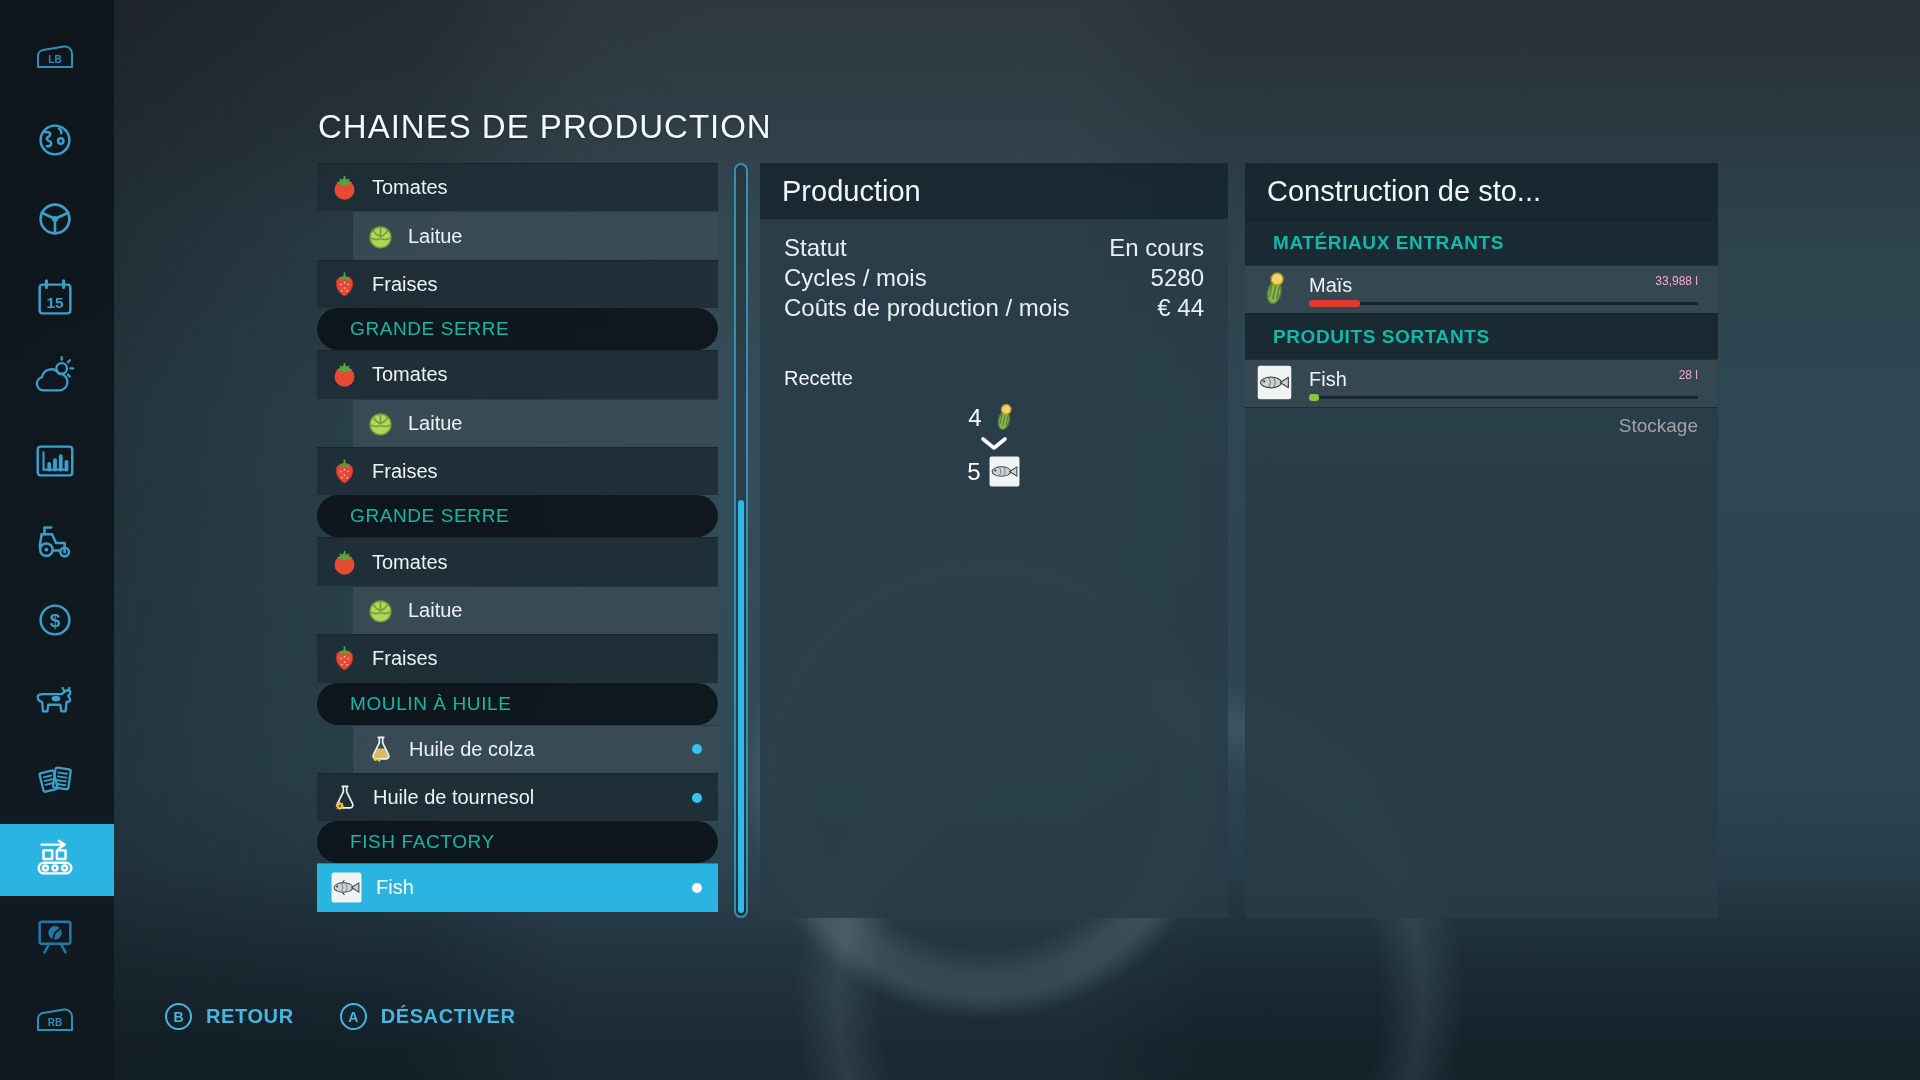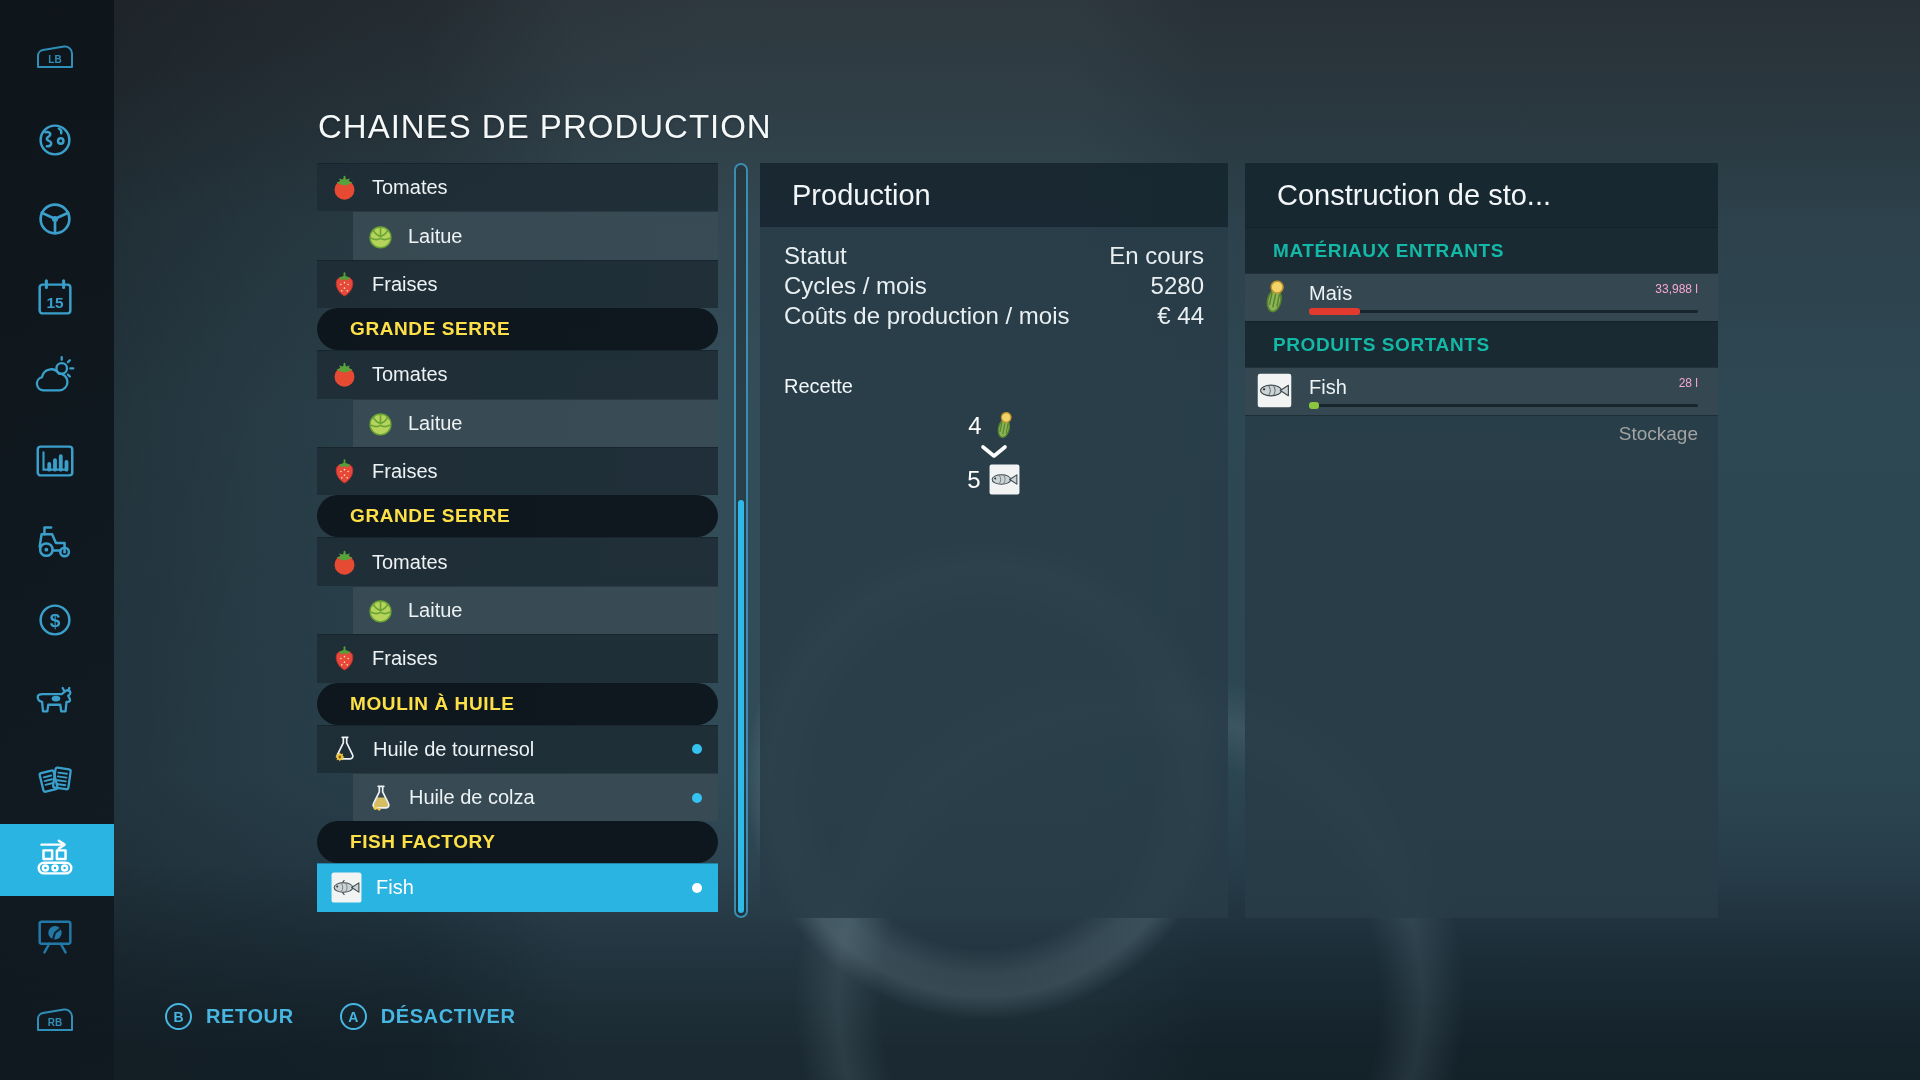--- a/index.html
+++ b/index.html
@@ -33,32 +33,32 @@
 
   
   .plist{position:absolute;left:317px;top:163px;width:401px;height:756px;display:flex;flex-direction:column;overflow:hidden;}
   .row-item{height:48.4px;flex:none;display:flex;align-items:center;gap:13px;padding:0 16px 0 13px;
     background:rgba(30,44,53,.9);border-top:1px solid rgba(8,15,20,.28);box-sizing:border-box;}
   .row-item.alt{background:rgba(58,75,84,.9);margin-left:36px;}
   .row-item.selected{background:#29b4e2;}
   .row-item .lbl{font-size:20px;color:#edf2f4;}
   .row-item.selected .lbl{color:#fff;}
   .row-section{height:42px;flex:none;display:flex;align-items:center;padding-left:33px;box-sizing:border-box;
-    background:rgba(12,20,26,.92);color:#fde047;font-size:19px;font-weight:700;letter-spacing:.6px;border-radius:21px;}
+    background:rgba(12,20,26,.92);color:#14b8a6;font-size:19px;font-weight:400;letter-spacing:.6px;border-radius:21px;}
   .dot{margin-left:auto;width:10px;height:10px;border-radius:50%;background:#35c2ee;flex:none;}
   .row-item.selected .dot{background:#fff;}
 
   
   .scrollbar{position:absolute;left:734px;top:163px;width:14px;height:755px;box-sizing:border-box;
     border:2px solid rgba(62,158,195,.85);border-radius:8px;background:rgba(10,20,26,.25);}
   .scroll-thumb{position:absolute;left:2px;right:2px;top:335px;bottom:3px;border-radius:4px;background:#2fb9e8;}
 
   
   .panel{position:absolute;top:163px;height:755px;background:rgba(40,60,71,.88);}
-  .panel-head{height:64px;background:rgba(20,34,43,.78);display:flex;align-items:center;padding:0 32px;
+  .panel-head{height:56px;background:rgba(20,34,43,.78);display:flex;align-items:center;padding:0 22px;
     font-size:29px;color:#f2f6f8;}
   .prod-panel{left:760px;width:468px;}
   .stor-panel{left:1245px;width:473px;}
 
   .stats{padding:14px 24px 0;}
   .stat-row{display:flex;justify-content:space-between;font-size:24px;color:#e9eff1;line-height:30px;}
   .recipe-head{margin:44px 24px 0;font-size:20px;font-weight:400;color:#f2f6f8;}
   .recipe{display:flex;flex-direction:column;align-items:center;margin-top:12px;}
   .recipe-line{display:flex;align-items:center;gap:7px;font-size:24px;color:#fff;}
   .recipe-chevron{margin:3px 0;}
@@ -319,38 +319,38 @@
           <circle cx="16" cy="14" r=".9"></circle>
         </g>
       </svg>
     <span class="lbl">Fraises</span>
   </div>
 
   <div class="row-section">
       <span>MOULIN À HUILE</span>
     </div>
 
-  <div class="row-item">
-    <svg width="30" height="30" viewBox="0 0 32 32">
-        <path d="M13 3.5h6M14.2 3.5v6l-6.2 12.5A3 3 0 0 0 10.7 26.5h10.6a3 3 0 0 0 2.7-4.5L17.8 9.5v-6" fill="none" stroke="#eef3f5" stroke-width="1.8" stroke-linecap="round" stroke-linejoin="round"></path>
-        <path d="M10.5 19.5l1.2 2 2.3-.6-.6 2.3 2 1.2-2 1.2.6 2.3-2.3-.6-1.2 2-1.2-2-2.3.6.6-2.3-2-1.2 2-1.2-.6-2.3 2.3.6z" fill="#f6c93d"></path>
-        <circle cx="10.5" cy="24.5" r="1.5" fill="#876414"></circle>
-      </svg>
-    <span class="lbl">Huile de tournesol</span>
-    <span class="dot"></span>
-  </div>
-
   <div class="row-item alt">
     <svg width="30" height="30" viewBox="0 0 32 32">
         <path d="M12 15.5l-3.9 7.6A2.3 2.3 0 0 0 10.2 26.3h11.6a2.3 2.3 0 0 0 2.1-3.2L20 15.5z" fill="#e9c964" opacity=".9"></path>
         <path d="M13 3.5h6M14.2 3.5v6l-6.2 12.5A3 3 0 0 0 10.7 26.5h10.6a3 3 0 0 0 2.7-4.5L17.8 9.5v-6" fill="none" stroke="#eef3f5" stroke-width="1.8" stroke-linecap="round" stroke-linejoin="round"></path>
         <circle cx="10" cy="26.5" r="2.2" fill="#f0cc4e"></circle>
         <circle cx="14" cy="28" r="1.5" fill="#f0cc4e"></circle>
       </svg>
     <span class="lbl">Huile de colza</span>
+    <span class="dot"></span>
+  </div>
+
+  <div class="row-item">
+    <svg width="30" height="30" viewBox="0 0 32 32">
+        <path d="M13 3.5h6M14.2 3.5v6l-6.2 12.5A3 3 0 0 0 10.7 26.5h10.6a3 3 0 0 0 2.7-4.5L17.8 9.5v-6" fill="none" stroke="#eef3f5" stroke-width="1.8" stroke-linecap="round" stroke-linejoin="round"></path>
+        <path d="M10.5 19.5l1.2 2 2.3-.6-.6 2.3 2 1.2-2 1.2.6 2.3-2.3-.6-1.2 2-1.2-2-2.3.6.6-2.3-2-1.2 2-1.2-.6-2.3 2.3.6z" fill="#f6c93d"></path>
+        <circle cx="10.5" cy="24.5" r="1.5" fill="#876414"></circle>
+      </svg>
+    <span class="lbl">Huile de tournesol</span>
     <span class="dot"></span>
   </div>
 
   <div class="row-section">
       <span>FISH FACTORY</span>
     </div>
 
   <div class="row-item selected">
     <svg width="33" height="33" viewBox="0 0 32 32">
         <rect x="1.5" y="1.5" width="29" height="29" rx="2.5" fill="#f2f4f4"></rect>

